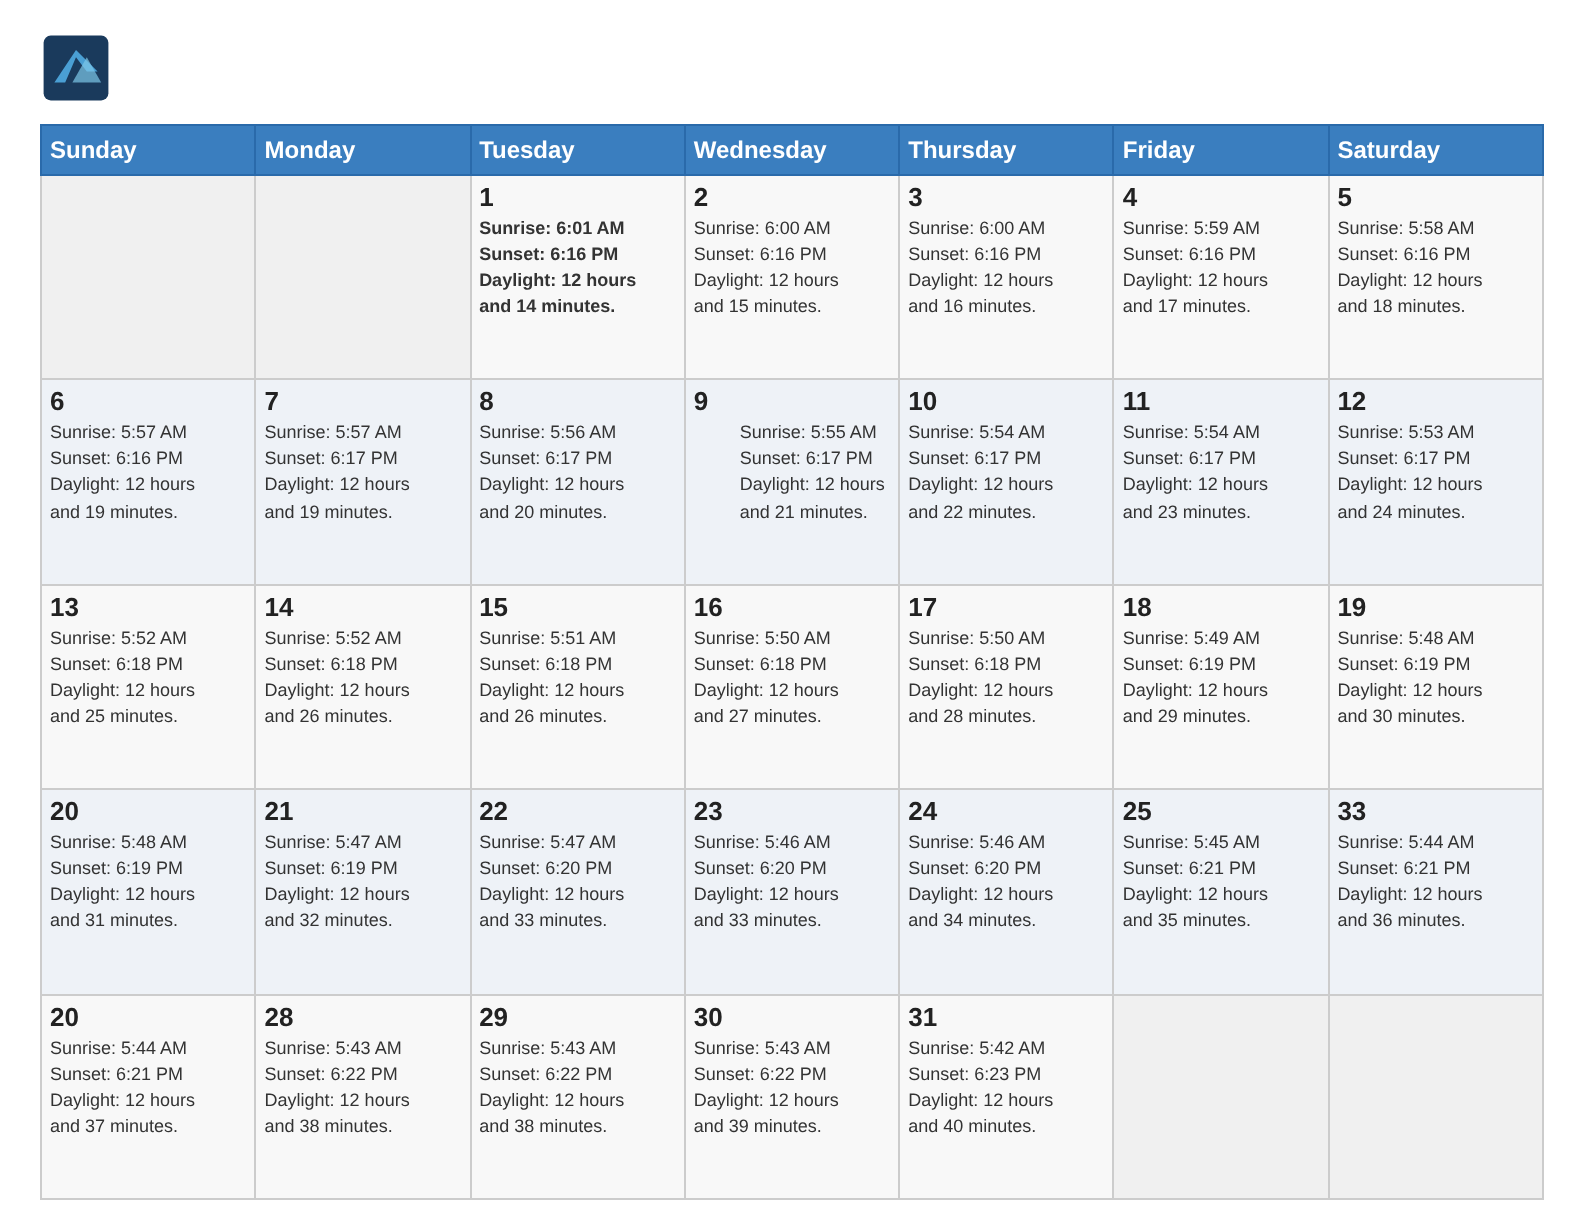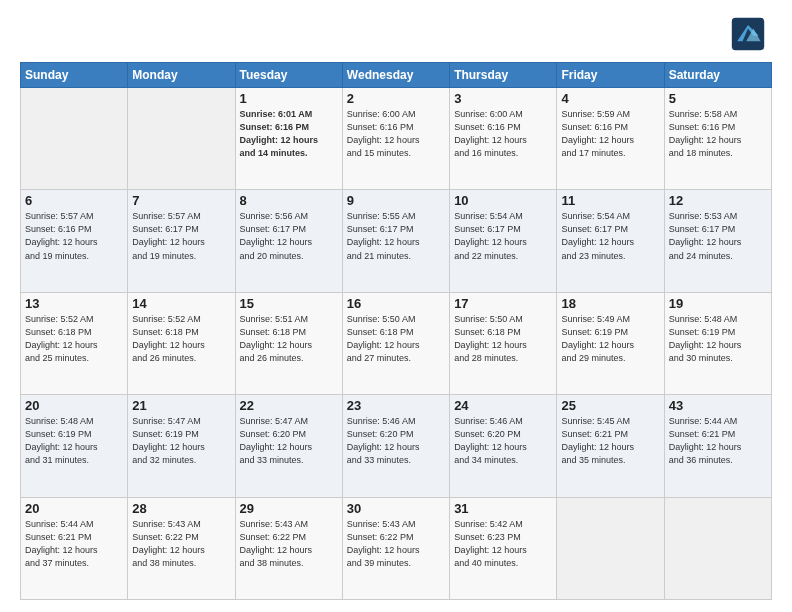--- a/index.html
+++ b/index.html
@@ -9,21 +9,20 @@
       width: 792px;
       height: 612px;
       overflow: hidden;
     }
     .page {
       width: 792px;
       height: 612px;
       padding: 16px 20px 12px 20px;
       display: flex;
       flex-direction: column;
-      align-items: flex-end;
     }
     .header {
       display: flex;
       justify-content: space-between;
       align-items: flex-start;
       margin-bottom: 10px;
     }
     .logo {
       display: flex;
       align-items: center;
@@ -189,21 +188,21 @@
           </td>
           <td>
             <span class="day-num">8</span>
             <div class="day-info" style="white-space: pre-line;">Sunrise: 5:56 AM
 Sunset: 6:17 PM
 Daylight: 12 hours
 and 20 minutes.</div>
           </td>
           <td>
             <span class="day-num">9</span>
-            <div class="day-info" style="white-space: pre-line;">Sunrise: 5:55 AM
+            <div class="day-info" style="white-space: pre-line; margin-left: 23px;">Sunrise: 5:55 AM
 Sunset: 6:17 PM
 Daylight: 12 hours
 and 21 minutes.</div>
           </td>
           <td>
             <span class="day-num">10</span>
             <div class="day-info" style="white-space: pre-line;">Sunrise: 5:54 AM
 Sunset: 6:17 PM
 Daylight: 12 hours
 and 22 minutes.</div>
@@ -311,21 +310,21 @@
 and 34 minutes.</div>
           </td>
           <td>
             <span class="day-num">25</span>
             <div class="day-info" style="white-space: pre-line;">Sunrise: 5:45 AM
 Sunset: 6:21 PM
 Daylight: 12 hours
 and 35 minutes.</div>
           </td>
           <td>
-            <span class="day-num">43</span>
+            <span class="day-num">33</span>
             <div class="day-info" style="white-space: pre-line;">Sunrise: 5:44 AM
 Sunset: 6:21 PM
 Daylight: 12 hours
 and 36 minutes.</div>
           </td>
         </tr>
         <tr>
           <td>
             <span class="day-num">20</span>
             <div class="day-info" style="white-space: pre-line;">Sunrise: 5:44 AM

